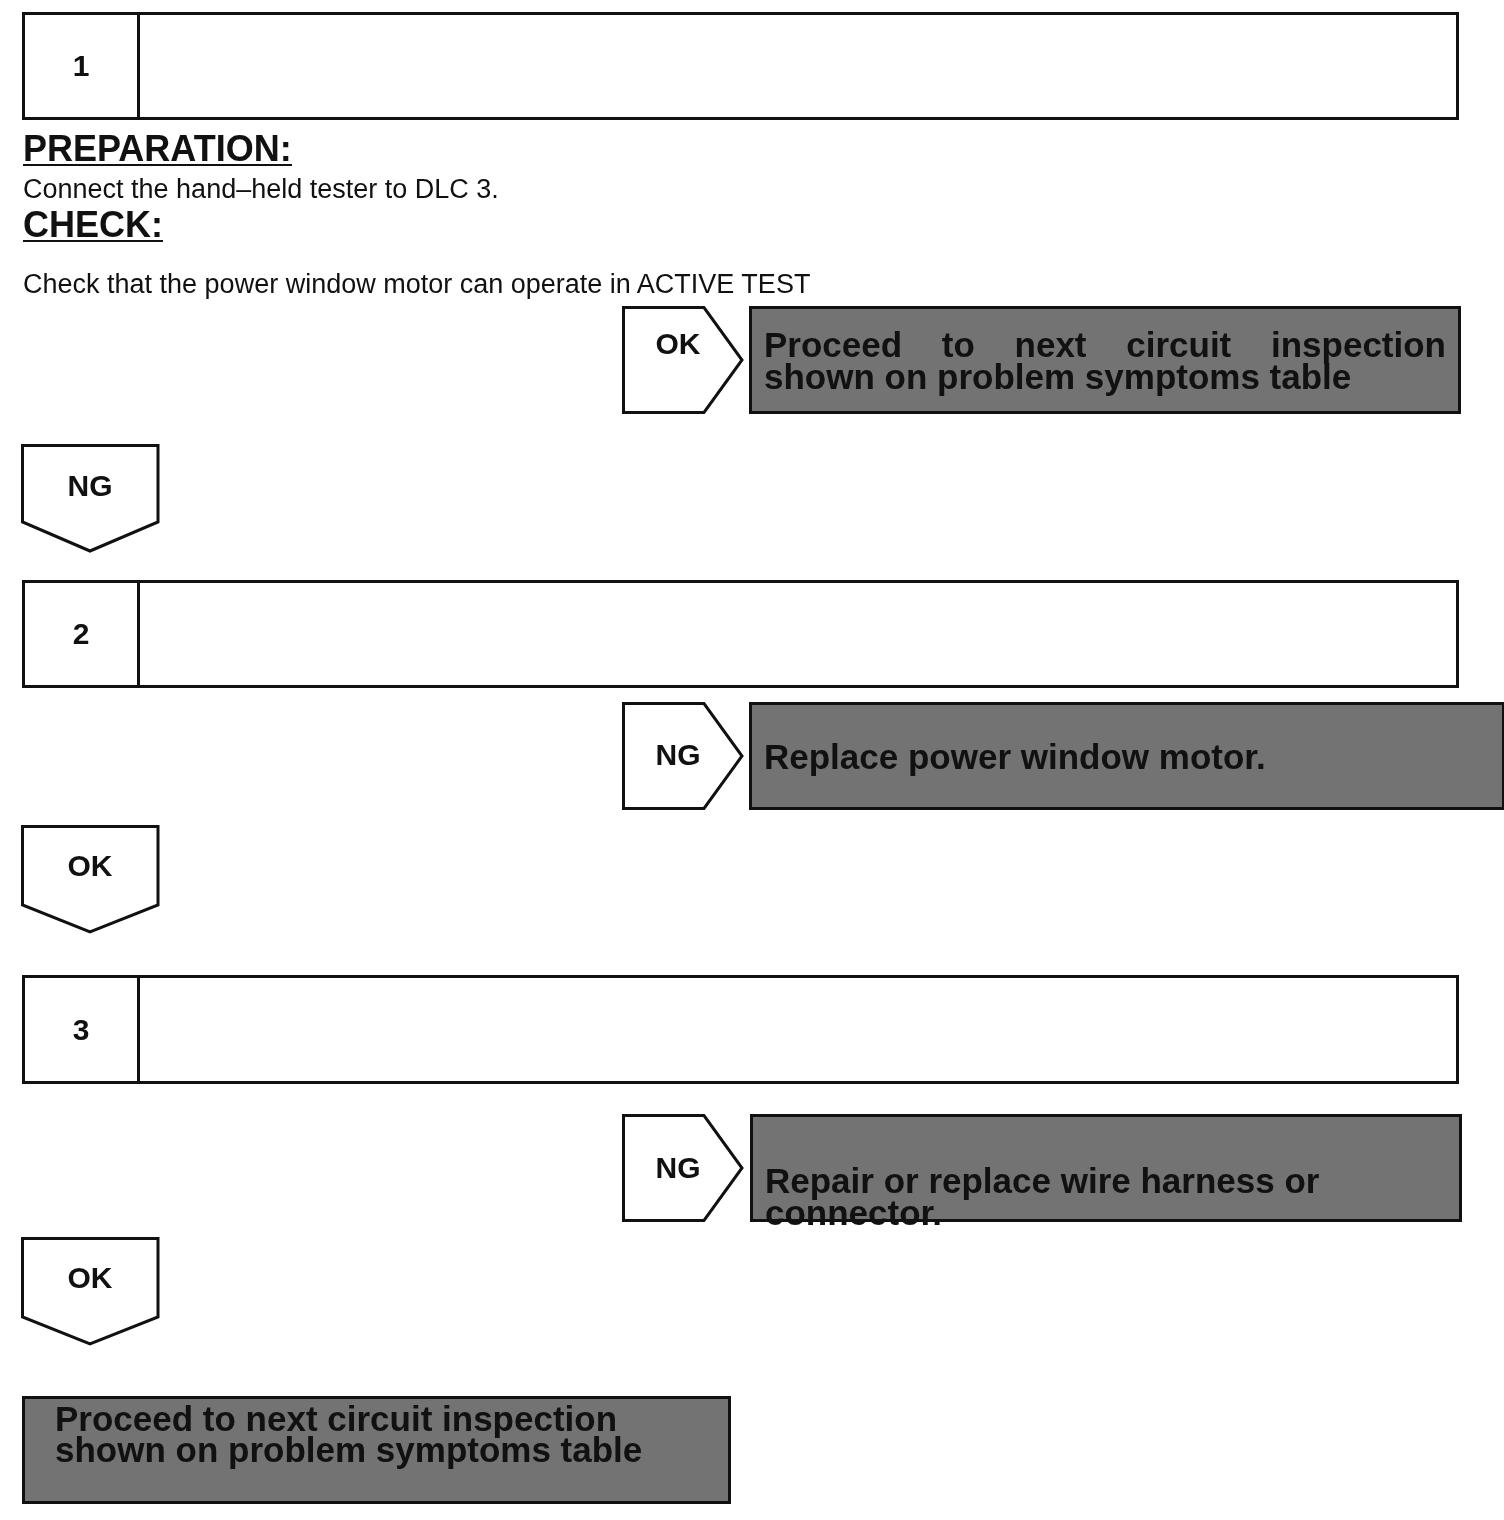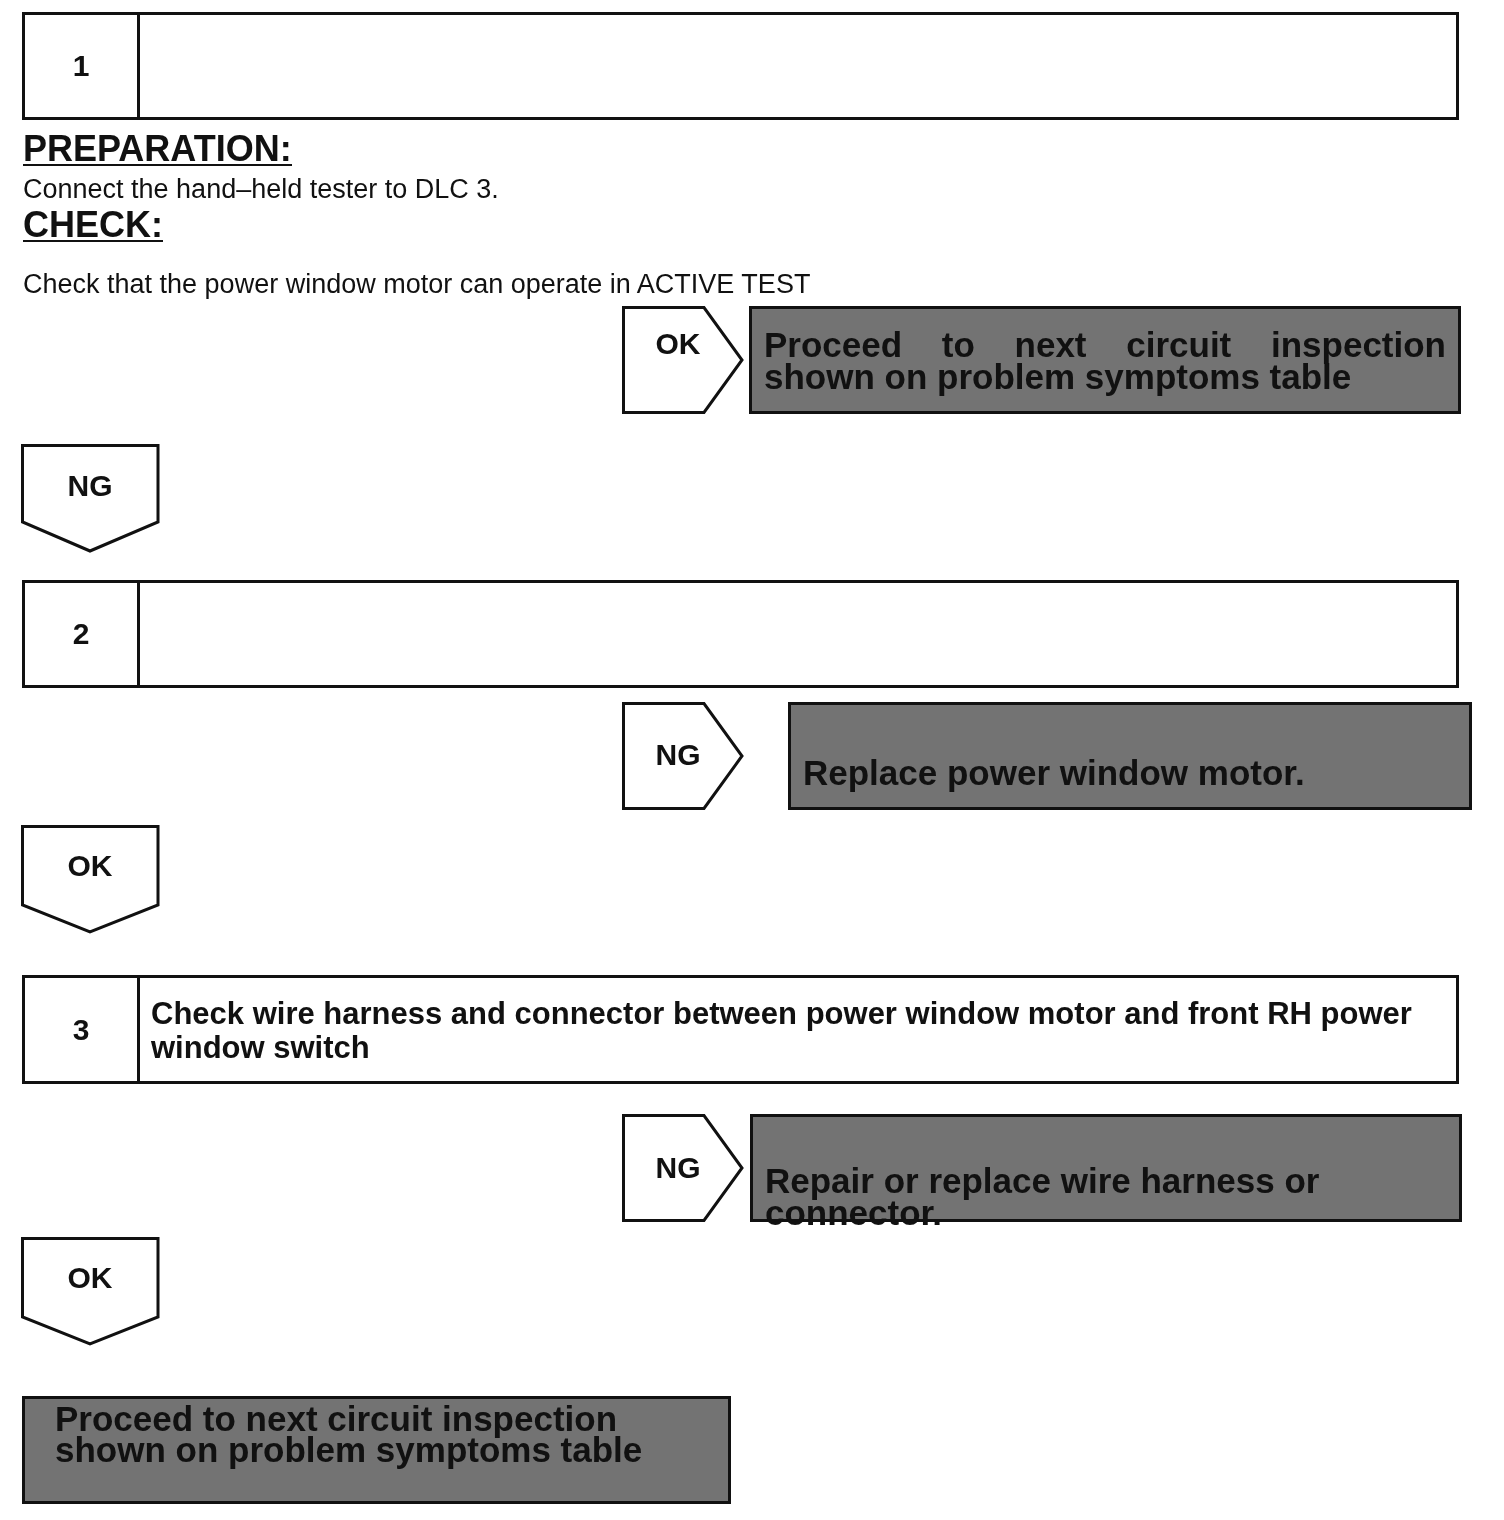--- a/index.html
+++ b/index.html
@@ -46,30 +46,29 @@
 <div class="shape-label" style="left:22px; top:469px; width:136px;">NG</div>
 
 <div class="step-box" style="top:580px; height:108px;">
   <div class="step-num">2</div>
 </div>
 
 <svg class="shape" style="left:622px; top:702px;" width="124" height="108">
   <polygon points="1.5,1.5 82,1.5 120,54 82,106.5 1.5,106.5" fill="#fff" stroke="#111" stroke-width="3"></polygon>
 </svg>
 <div class="shape-label" style="left:630px; top:738px; width:96px;">NG</div>
-<div class="result-box" style="left:749px; top:702px; width:684px; height:108px; padding-top:52px;margin-left:39px;">Replace power window motor.</div>
+<div class="result-box" style="left:749px; top:702px; width:756px; height:108px; padding-top:36px;">Replace power window motor.</div>
 
 <svg class="shape" style="left:21px; top:825px;" width="140" height="110">
   <polygon points="1.5,1.5 137,1.5 137,80 69,107 1.5,80" fill="#fff" stroke="#111" stroke-width="3"></polygon>
 </svg>
 <div class="shape-label" style="left:22px; top:849px; width:136px;">OK</div>
 
 <div class="step-box" style="top:975px; height:109px;">
   <div class="step-num">3</div>
-  <div class="step-title" style="top:19px;">Check wire harness and connector between power window motor and front RH power window switch</div>
 </div>
 
 <svg class="shape" style="left:622px; top:1114px;" width="124" height="108">
   <polygon points="1.5,1.5 82,1.5 120,54 82,106.5 1.5,106.5" fill="#fff" stroke="#111" stroke-width="3"></polygon>
 </svg>
 <div class="shape-label" style="left:630px; top:1151px; width:96px;">NG</div>
 <div class="result-box" style="left:750px; top:1114px; width:712px; height:108px; padding-top:48px;">Repair or replace wire harness or connector.</div>
 
 <svg class="shape" style="left:21px; top:1237px;" width="140" height="110">
   <polygon points="1.5,1.5 137,1.5 137,80 69,107 1.5,80" fill="#fff" stroke="#111" stroke-width="3"></polygon>

